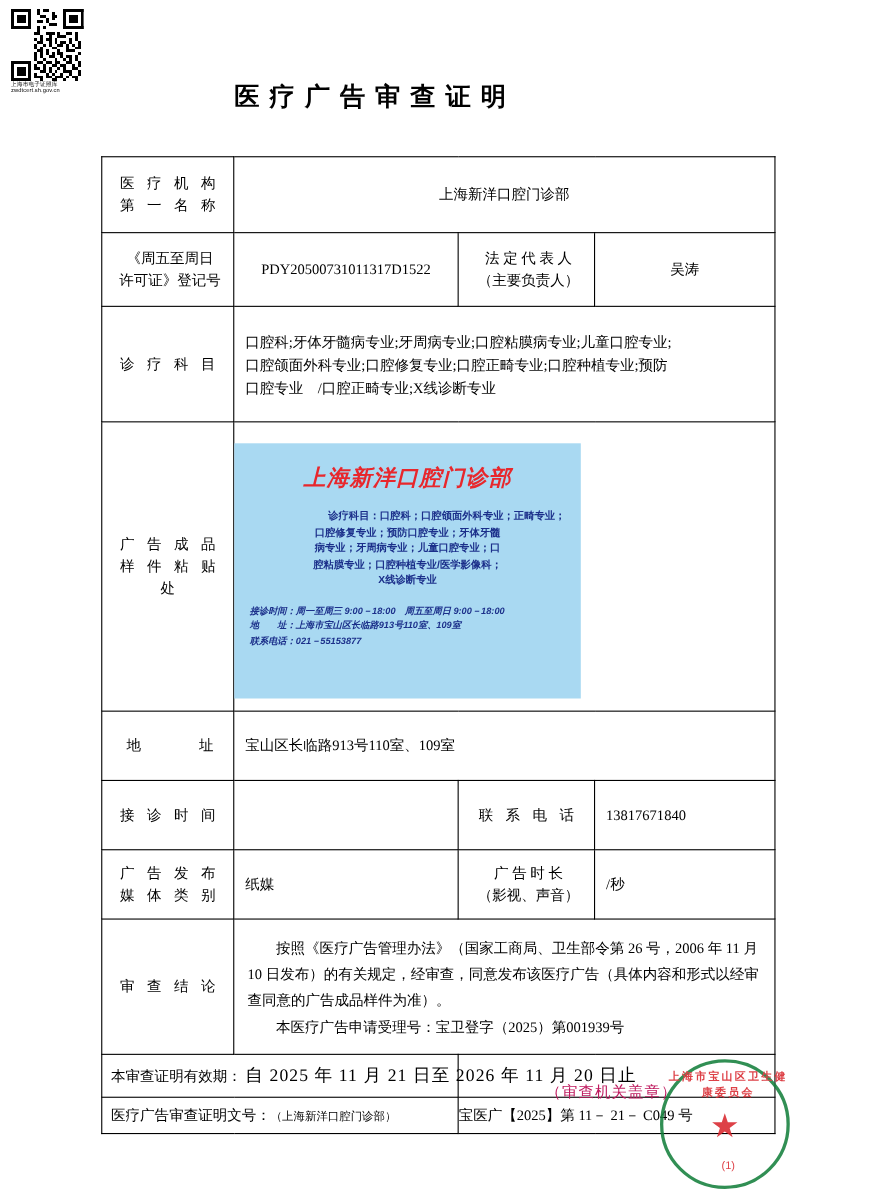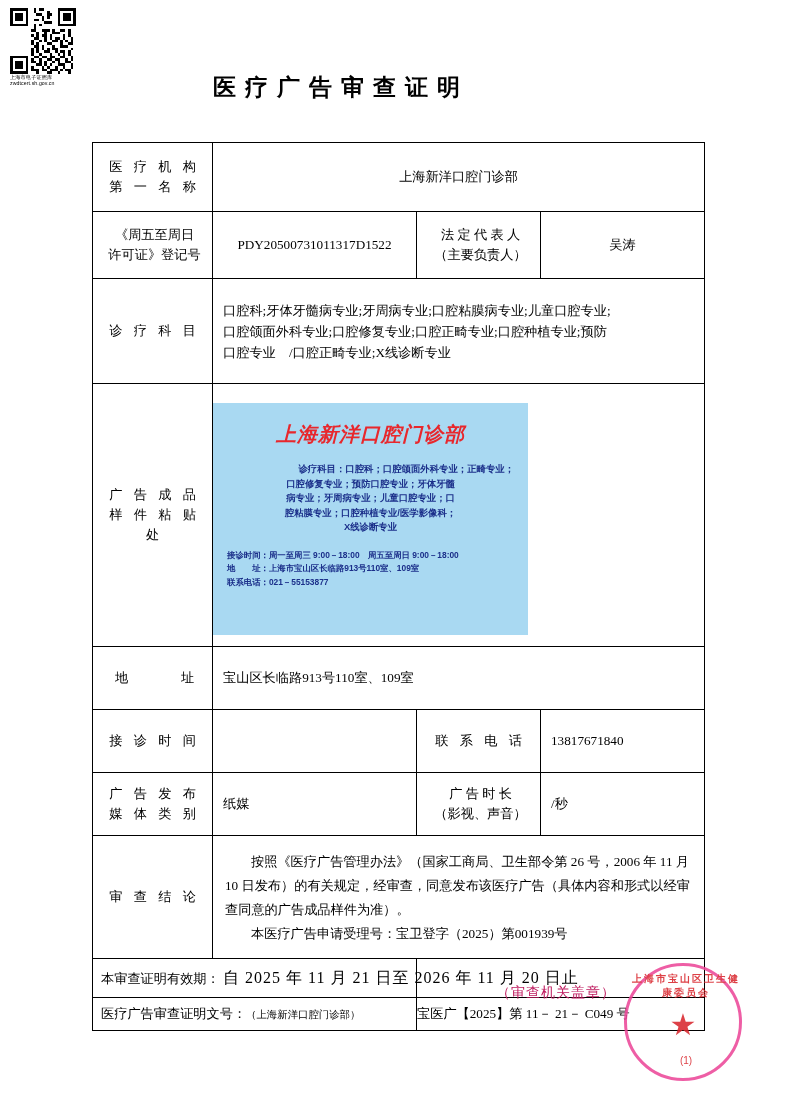--- a/index.html
+++ b/index.html
@@ -125,20 +125,21 @@
     text-align: center;
   }
   .ad-body .l1 { text-align: right; padding-left: 4px; }
   .ad-foot {
     color: #1b2f8a;
     font-size: 8.4px;
     font-weight: 700;
     line-height: 13.5px;
     padding: 14px 0 0 14px;
     text-align: left;
+    font-style: italic;
   }
 
   
   .concl-text {
     padding: 8px 14px 6px 12px !important;
     line-height: 24px;
     font-size: 13px;
   }
   .concl-text p { margin: 0; text-indent: 26px; }
 
@@ -185,25 +186,25 @@
   .sig-date {
     position: absolute;
     left: 372px;
     top: 52px;
     font-size: 16px;
     letter-spacing: 3px;
     white-space: nowrap;
   }
   .seal {
     position: absolute;
-    left: 532px;
+    left: 508px;
     top: 1px;
     width: 118px;
     height: 118px;
-    border: 3px solid #ec4899;
+    border: 3px solid #15803d;
     border-radius: 50%;
     opacity: .88;
     box-sizing: border-box;
     text-decoration: underline;
   }
   .seal .star {
     position: absolute;
     left: 50%; top: 44px;
     transform: translateX(-50%);
     color: #d9272e;

